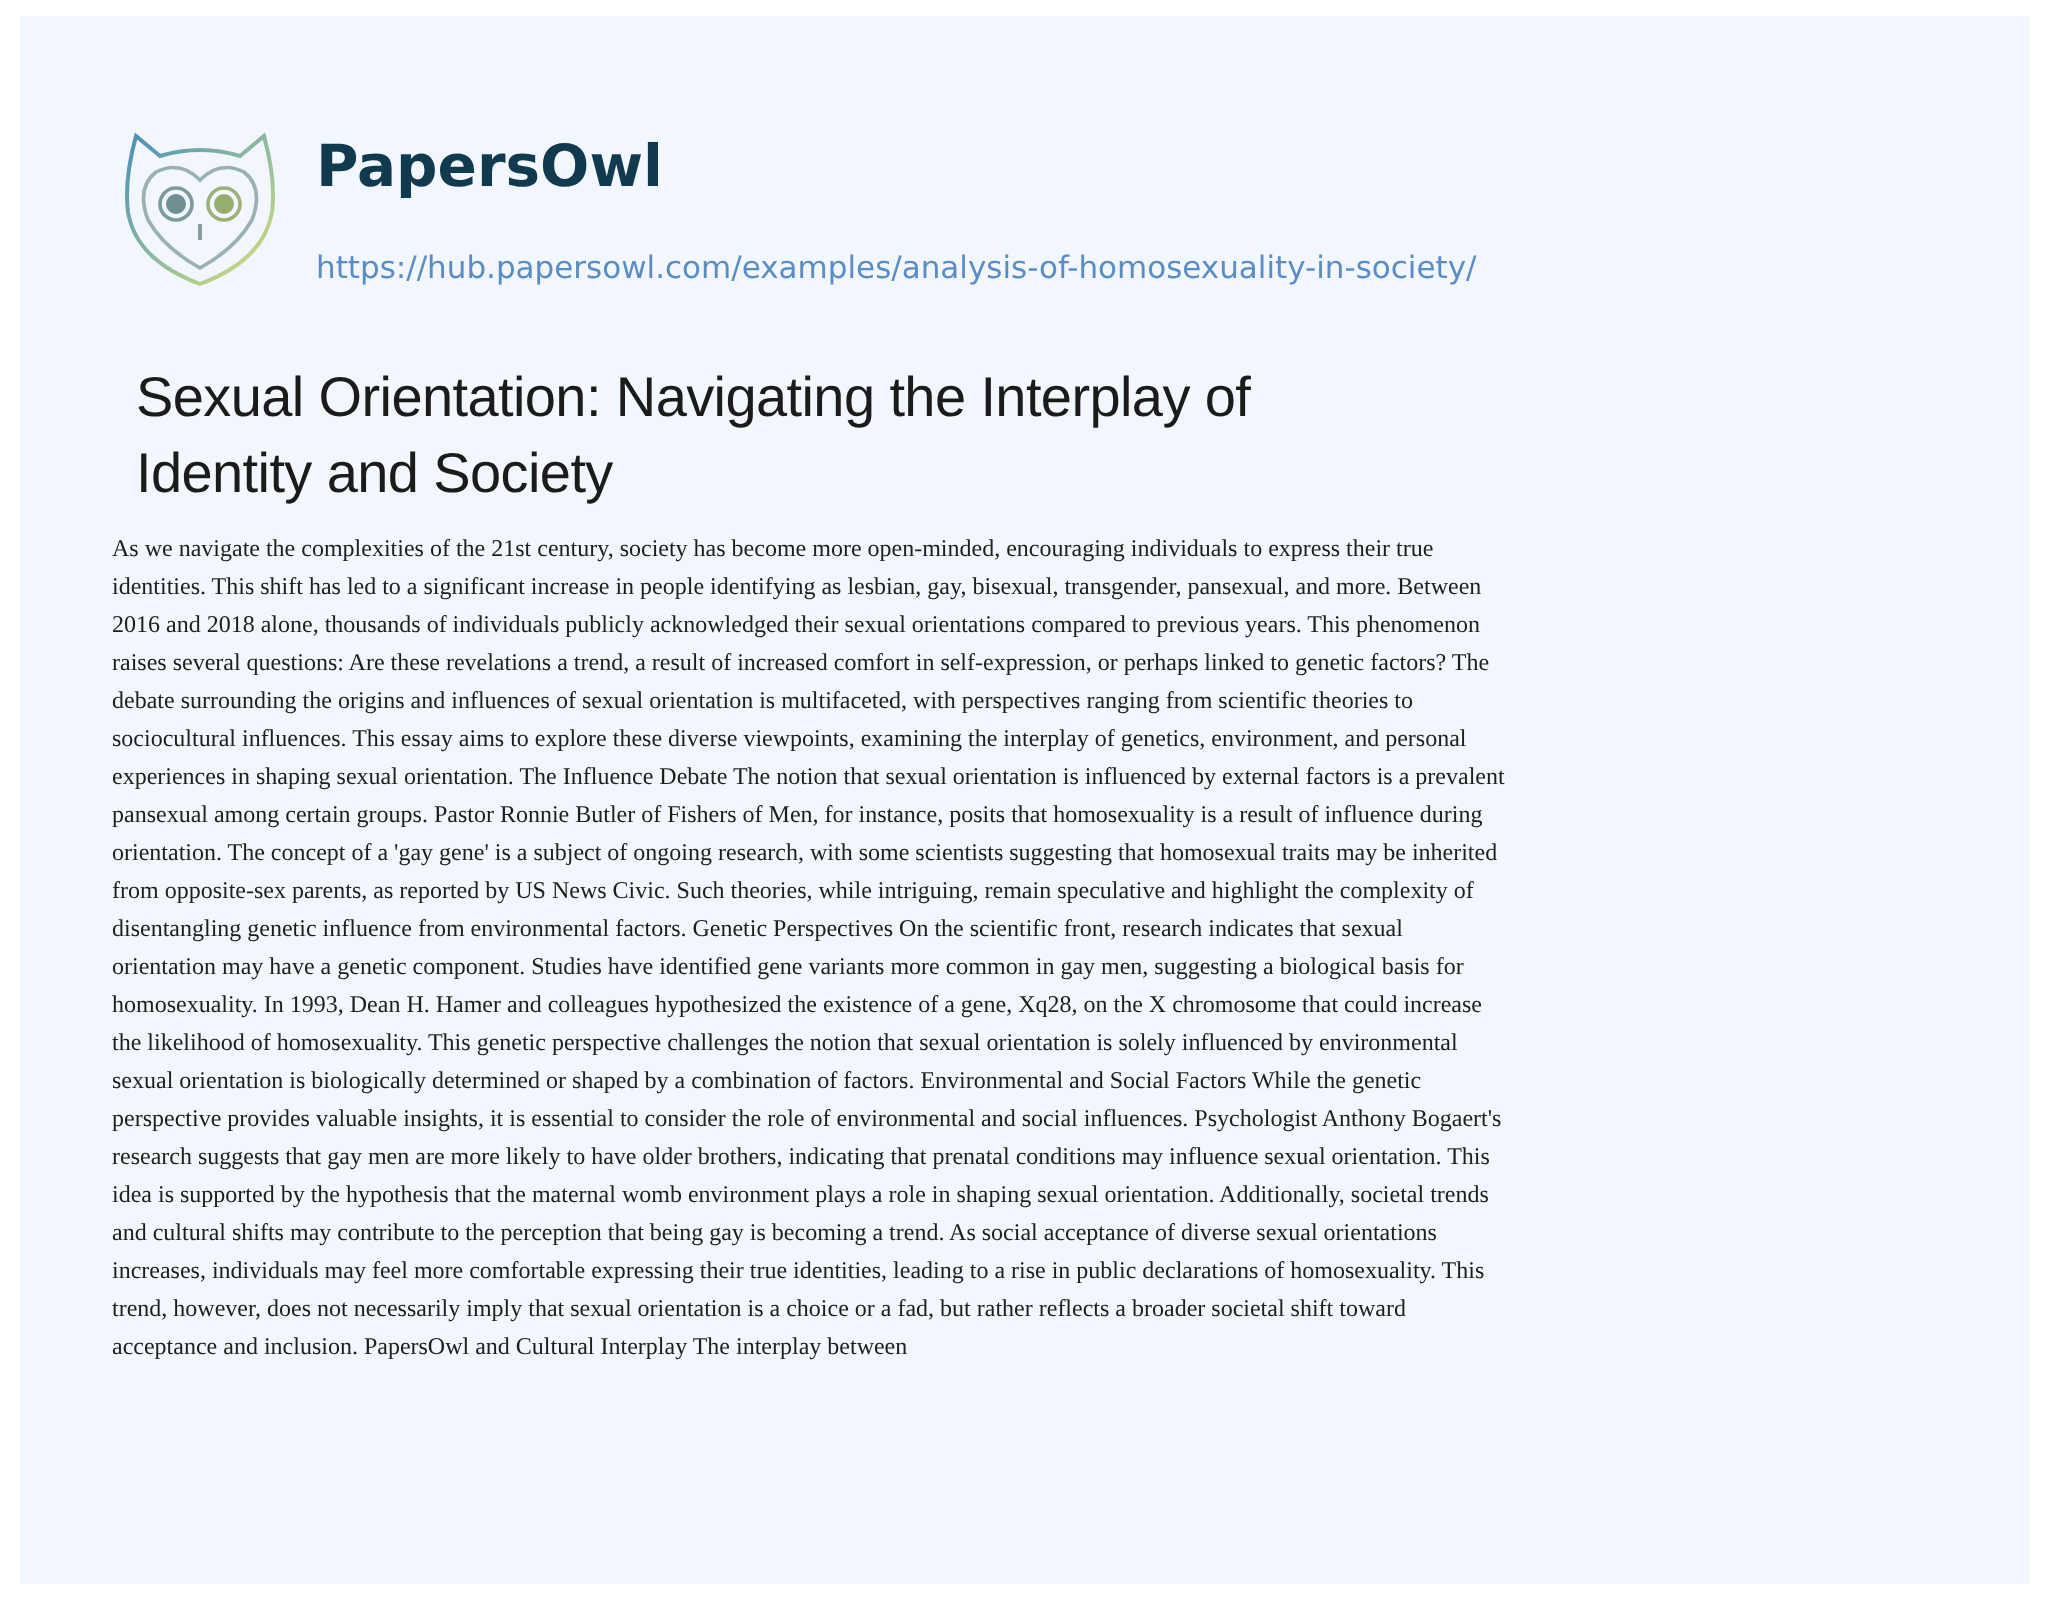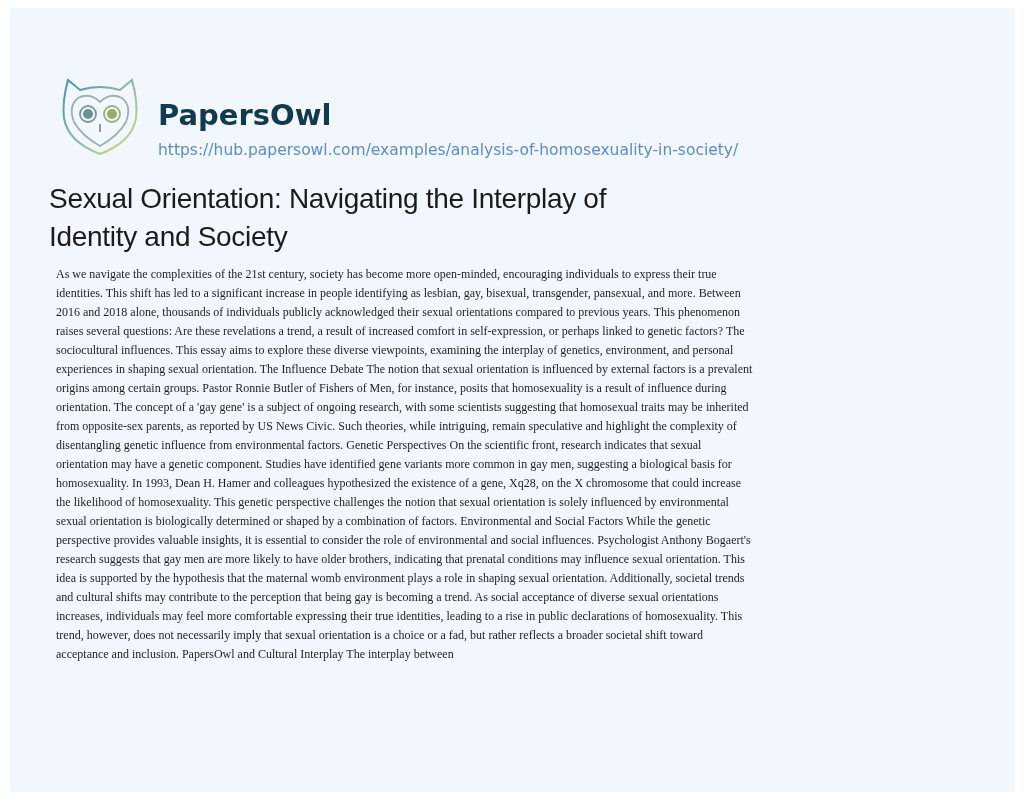--- a/index.html
+++ b/index.html
@@ -17,54 +17,54 @@
       position: absolute;
       left: 10px;
       top: 8px;
       width: 1005px;
       height: 784px;
       background: #f2f6fd;
     }
     .header {
       position: absolute;
       left: 46px;
-      top: 62px;
+      top: 52px;
       height: 90px;
       display: flex;
-      align-items: flex-end;
+      align-items: flex-start;
     }
     .logo {
       width: 88px;
       height: 88px;
       position: relative;
     }
     .brand-block {
       margin-left: 14px;
       padding-top: 6px;
     }
     .brand-name {
       font-family: "DejaVu Sans", sans-serif;
       font-weight: bold;
       font-size: 29px;
       color: #123a4e;
       letter-spacing: 0px;
       line-height: 34px;
       height: 34px;
     }
     .brand-url {
-      margin-top: 8px;
+      margin-top: 24px;
       font-family: "DejaVu Sans", sans-serif;
       font-size: 15.5px;
       color: #5b8dc4;
       line-height: 20px;
       white-space: nowrap;
     }
     .title {
       position: absolute;
-      left: 39px;
+      left: 58px;
       top: 172px;
       width: 680px;
       margin: 0;
       font-family: "Liberation Sans", sans-serif;
       font-weight: normal;
       font-size: 28px;
       line-height: 38px;
       color: #1b1b1b;
       letter-spacing: -0.3px;
     }
@@ -121,23 +121,24 @@
   <h1 class="title">
     <span style="display:block">Sexual Orientation: Navigating the Interplay of</span>
     <span style="display:block">Identity and Society</span>
   </h1>
 
   <div class="body-text">
     <span class="line">As we navigate the complexities of the 21st century, society has become more open-minded, encouraging individuals to express their true</span>
     <span class="line">identities. This shift has led to a significant increase in people identifying as lesbian, gay, bisexual, transgender, pansexual, and more. Between</span>
     <span class="line">2016 and 2018 alone, thousands of individuals publicly acknowledged their sexual orientations compared to previous years. This phenomenon</span>
     <span class="line">raises several questions: Are these revelations a trend, a result of increased comfort in self-expression, or perhaps linked to genetic factors? The</span>
+    <span class="line">debate surrounding the origins and influences of sexual orientation is multifaceted, with perspectives ranging from scientific theories to</span>
     <span class="line">sociocultural influences. This essay aims to explore these diverse viewpoints, examining the interplay of genetics, environment, and personal</span>
     <span class="line">experiences in shaping sexual orientation. The Influence Debate The notion that sexual orientation is influenced by external factors is a prevalent</span>
-    <span class="line">origins among certain groups. Pastor Ronnie Butler of Fishers of Men, for instance, posits that homosexuality is a result of influence during</span>
+    <span class="line">pansexual among certain groups. Pastor Ronnie Butler of Fishers of Men, for instance, posits that homosexuality is a result of influence during</span>
     <span class="line">orientation. The concept of a 'gay gene' is a subject of ongoing research, with some scientists suggesting that homosexual traits may be inherited</span>
     <span class="line">from opposite-sex parents, as reported by US News Civic. Such theories, while intriguing, remain speculative and highlight the complexity of</span>
     <span class="line">disentangling genetic influence from environmental factors. Genetic Perspectives On the scientific front, research indicates that sexual</span>
     <span class="line">orientation may have a genetic component. Studies have identified gene variants more common in gay men, suggesting a biological basis for</span>
     <span class="line">homosexuality. In 1993, Dean H. Hamer and colleagues hypothesized the existence of a gene, Xq28, on the X chromosome that could increase</span>
     <span class="line">the likelihood of homosexuality. This genetic perspective challenges the notion that sexual orientation is solely influenced by environmental</span>
     <span class="line">sexual orientation is biologically determined or shaped by a combination of factors. Environmental and Social Factors While the genetic</span>
     <span class="line">perspective provides valuable insights, it is essential to consider the role of environmental and social influences. Psychologist Anthony Bogaert's</span>
     <span class="line">research suggests that gay men are more likely to have older brothers, indicating that prenatal conditions may influence sexual orientation. This</span>
     <span class="line">idea is supported by the hypothesis that the maternal womb environment plays a role in shaping sexual orientation. Additionally, societal trends</span>

